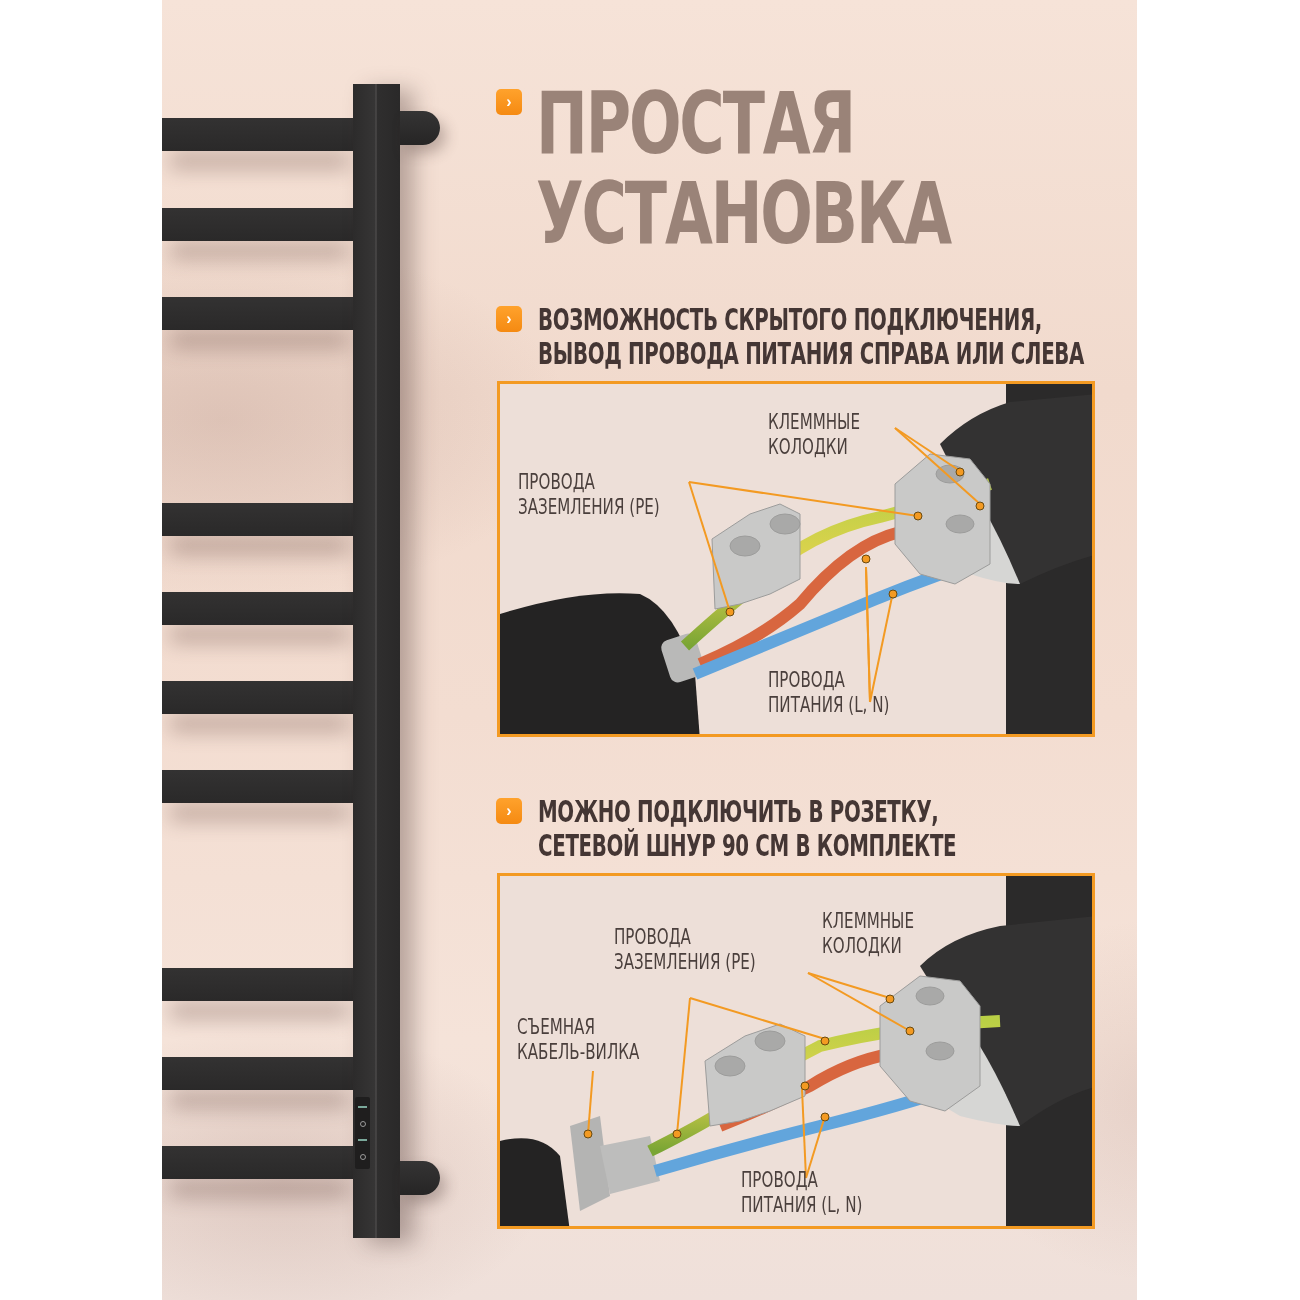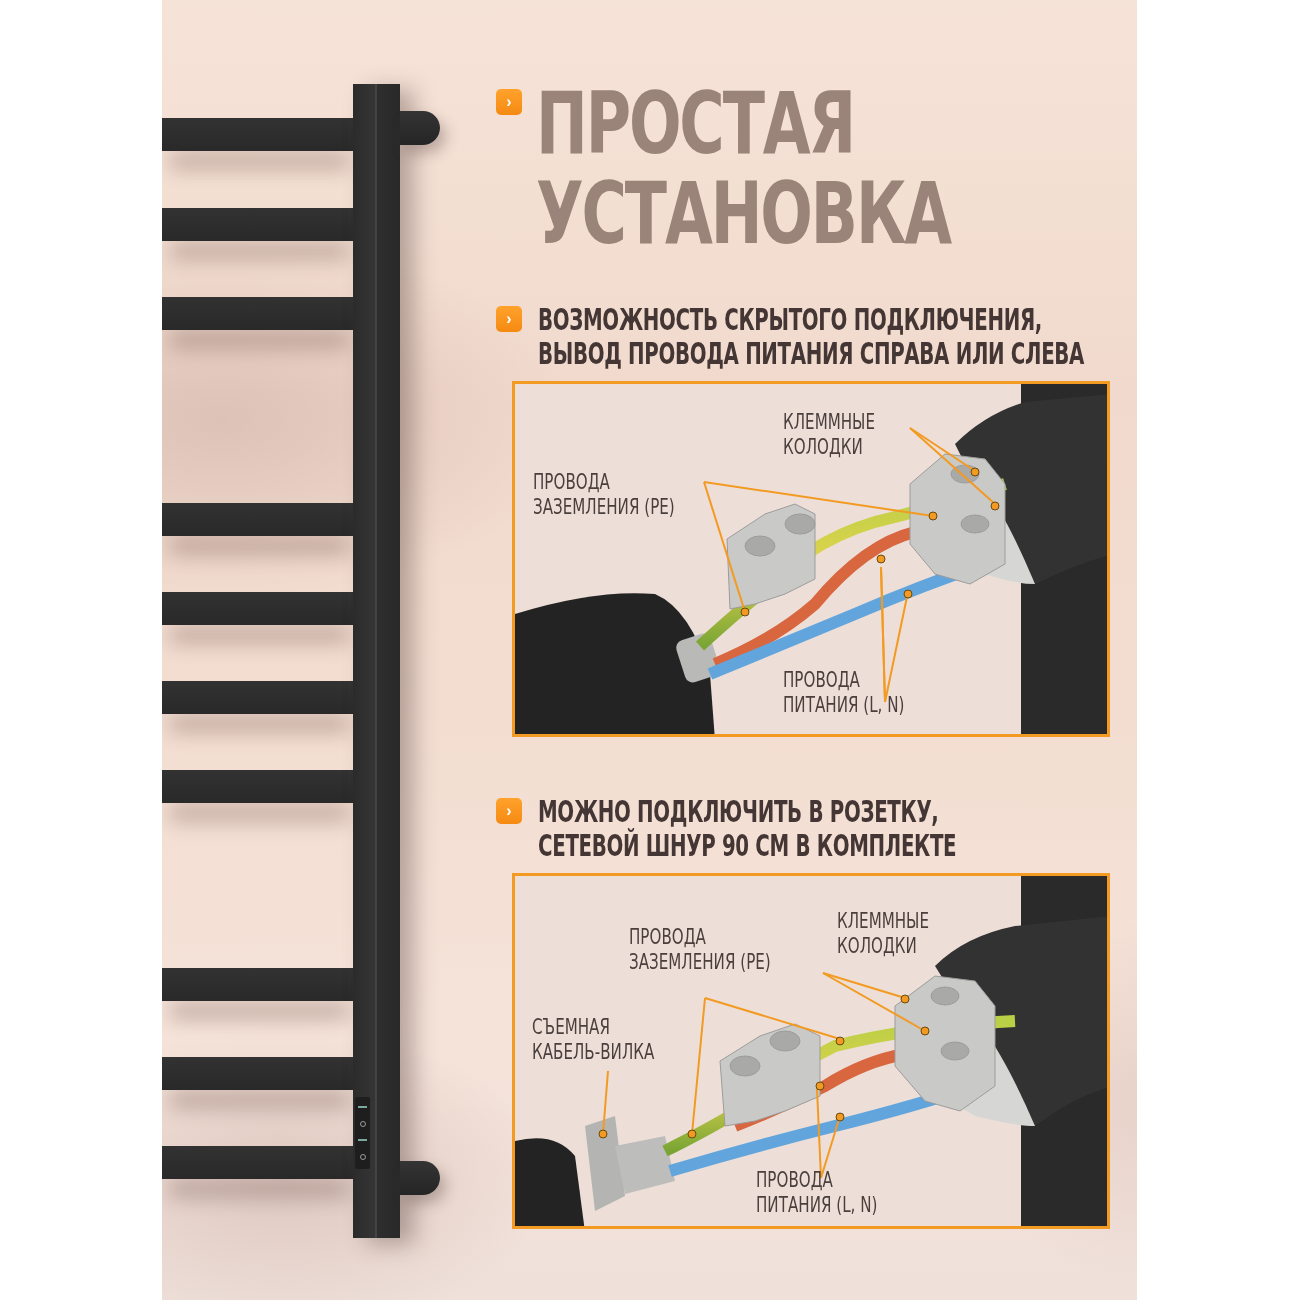--- a/index.html
+++ b/index.html
@@ -56,21 +56,21 @@
     font-size: 86px; line-height: 90px; letter-spacing: -3px;
     transform: scaleX(0.72); transform-origin: left top; white-space: nowrap;
   }
   .sub {
     position: absolute; left: 376px; margin: 0;
     font-family: "DejaVu Sans", sans-serif; font-weight: bold; color: #443634;
     font-size: 30px; line-height: 34px; letter-spacing: -0.5px;
     transform: scaleX(0.66); transform-origin: left top; white-space: nowrap;
   }
   .panel {
-    position: absolute; left: 350px; width: 598px; height: 356px;
+    position: absolute; left: 335px; width: 598px; height: 356px;
     border: 3px solid #f39a22; box-sizing: border-box; overflow: hidden;
     background: #efe1da;
   }
   .panel svg { position: absolute; left: 0; top: 0; }
   .lbl {
     position: absolute; margin: 0;
     font-family: "DejaVu Sans", sans-serif; color: #4a3f3c;
     font-size: 21px; line-height: 25px; letter-spacing: 0;
     transform: scaleX(0.72); transform-origin: left top; white-space: nowrap;
   }

